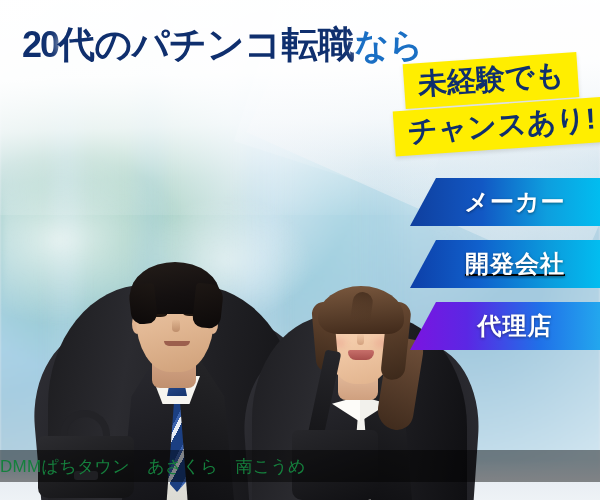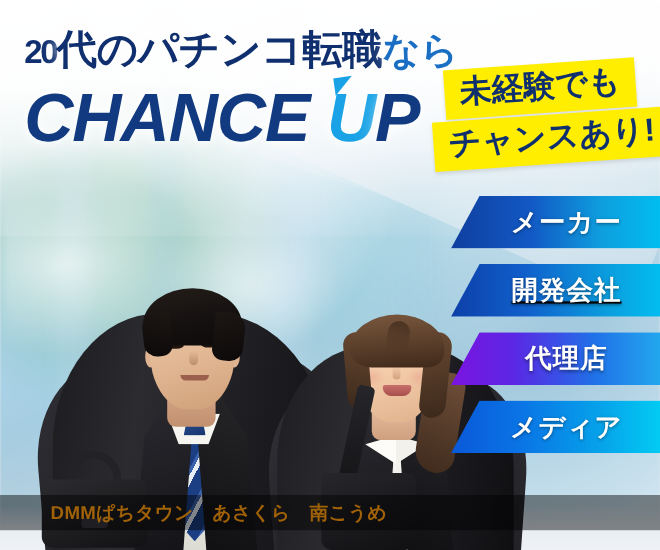--- a/index.html
+++ b/index.html
@@ -322,21 +322,21 @@
   }
 
   
   .headline{
     position:absolute; left:22px; top:20px;
     font-size:37px; font-weight:700; letter-spacing:-.5px;
     color:#0f2f6e; white-space:nowrap;
     text-shadow:0 0 9px rgba(255,255,255,.95),0 0 18px rgba(255,255,255,.85);
     z-index:6;
   }
-  .headline .num{ font-size:30px; letter-spacing:-2px; }
+  .headline .num{ font-size:36px; letter-spacing:-2px; }
   .headline .nara{ color:#1a6fc4; font-size:34px; }
 
   .chance{
     position:absolute; left:22px; top:72px;
     font-size:62px; font-weight:700; font-style:italic;
     letter-spacing:-1px; color:#123a80; white-space:nowrap;
     text-shadow:0 0 10px rgba(255,255,255,.95),0 0 20px rgba(255,255,255,.8);
     z-index:6;
   }
   .chance .gap{ display:inline-block; width:16px; }
@@ -395,23 +395,22 @@
   .mi-4{ background:linear-gradient(90deg,#0a58d8 0%,#0a75e6 34%,#06a3ea 72%,#02cbf3 100%); }
 
   
   .credit{
     position:absolute; left:0; bottom:18px; width:600px; height:32px;
     background:rgba(0,0,0,.45);
     display:flex; align-items:center;
     z-index:9;
   }
   .credit span{
-    color:#a16207; font-size:17px; margin-left:46px; white-space:nowrap;
+    color:#15803d; font-size:17px; white-space:nowrap;
     letter-spacing:.3px;
-    font-weight:bold;
   }
 </style>
 </head>
 <body>
 
 <div id="banner">
 
   <div class="bg-base"></div>
   <div class="bg-verticals"></div>
   <div class="bg-glow"></div>
@@ -476,41 +475,35 @@
   <div class="bag-woman-strap"></div>
   <div class="bag-woman"></div>
   <div class="bag-man-handle"></div>
   <div class="bag-man"></div>
   <div class="bag-man-clasp"></div>
 
   <div class="headline">
     <span class="num">20</span><span>代のパチンコ転職</span><span class="nara">なら</span>
   </div>
 
-  <div class="chance">
-    <span>CHANCE</span><span class="gap"></span><span class="up-wrap"><span class="arrowhead"></span><span class="u">U</span><span class="p">P</span></span>
-  </div>
 
   <div class="badge">
     <div class="badge-line badge-l1">未経験でも</div>
     <div class="badge-line badge-l2">チャンスあり!</div>
   </div>
 
   <nav class="menu">
     <div class="menu-item mi-0">
       <span>メーカー</span>
     </div>
     <div class="menu-item mi-2">
       <span>開発会社</span>
     </div>
     <div class="menu-item mi-3">
       <span>代理店</span>
     </div>
-    <div class="menu-item mi-4">
-      <span>メディア</span>
-    </div>
   </nav>
 
   <div class="credit">
     <span>DMMぱちタウン　あさくら　南こうめ</span>
   </div>
 
 </div>
 
 </body></html>

